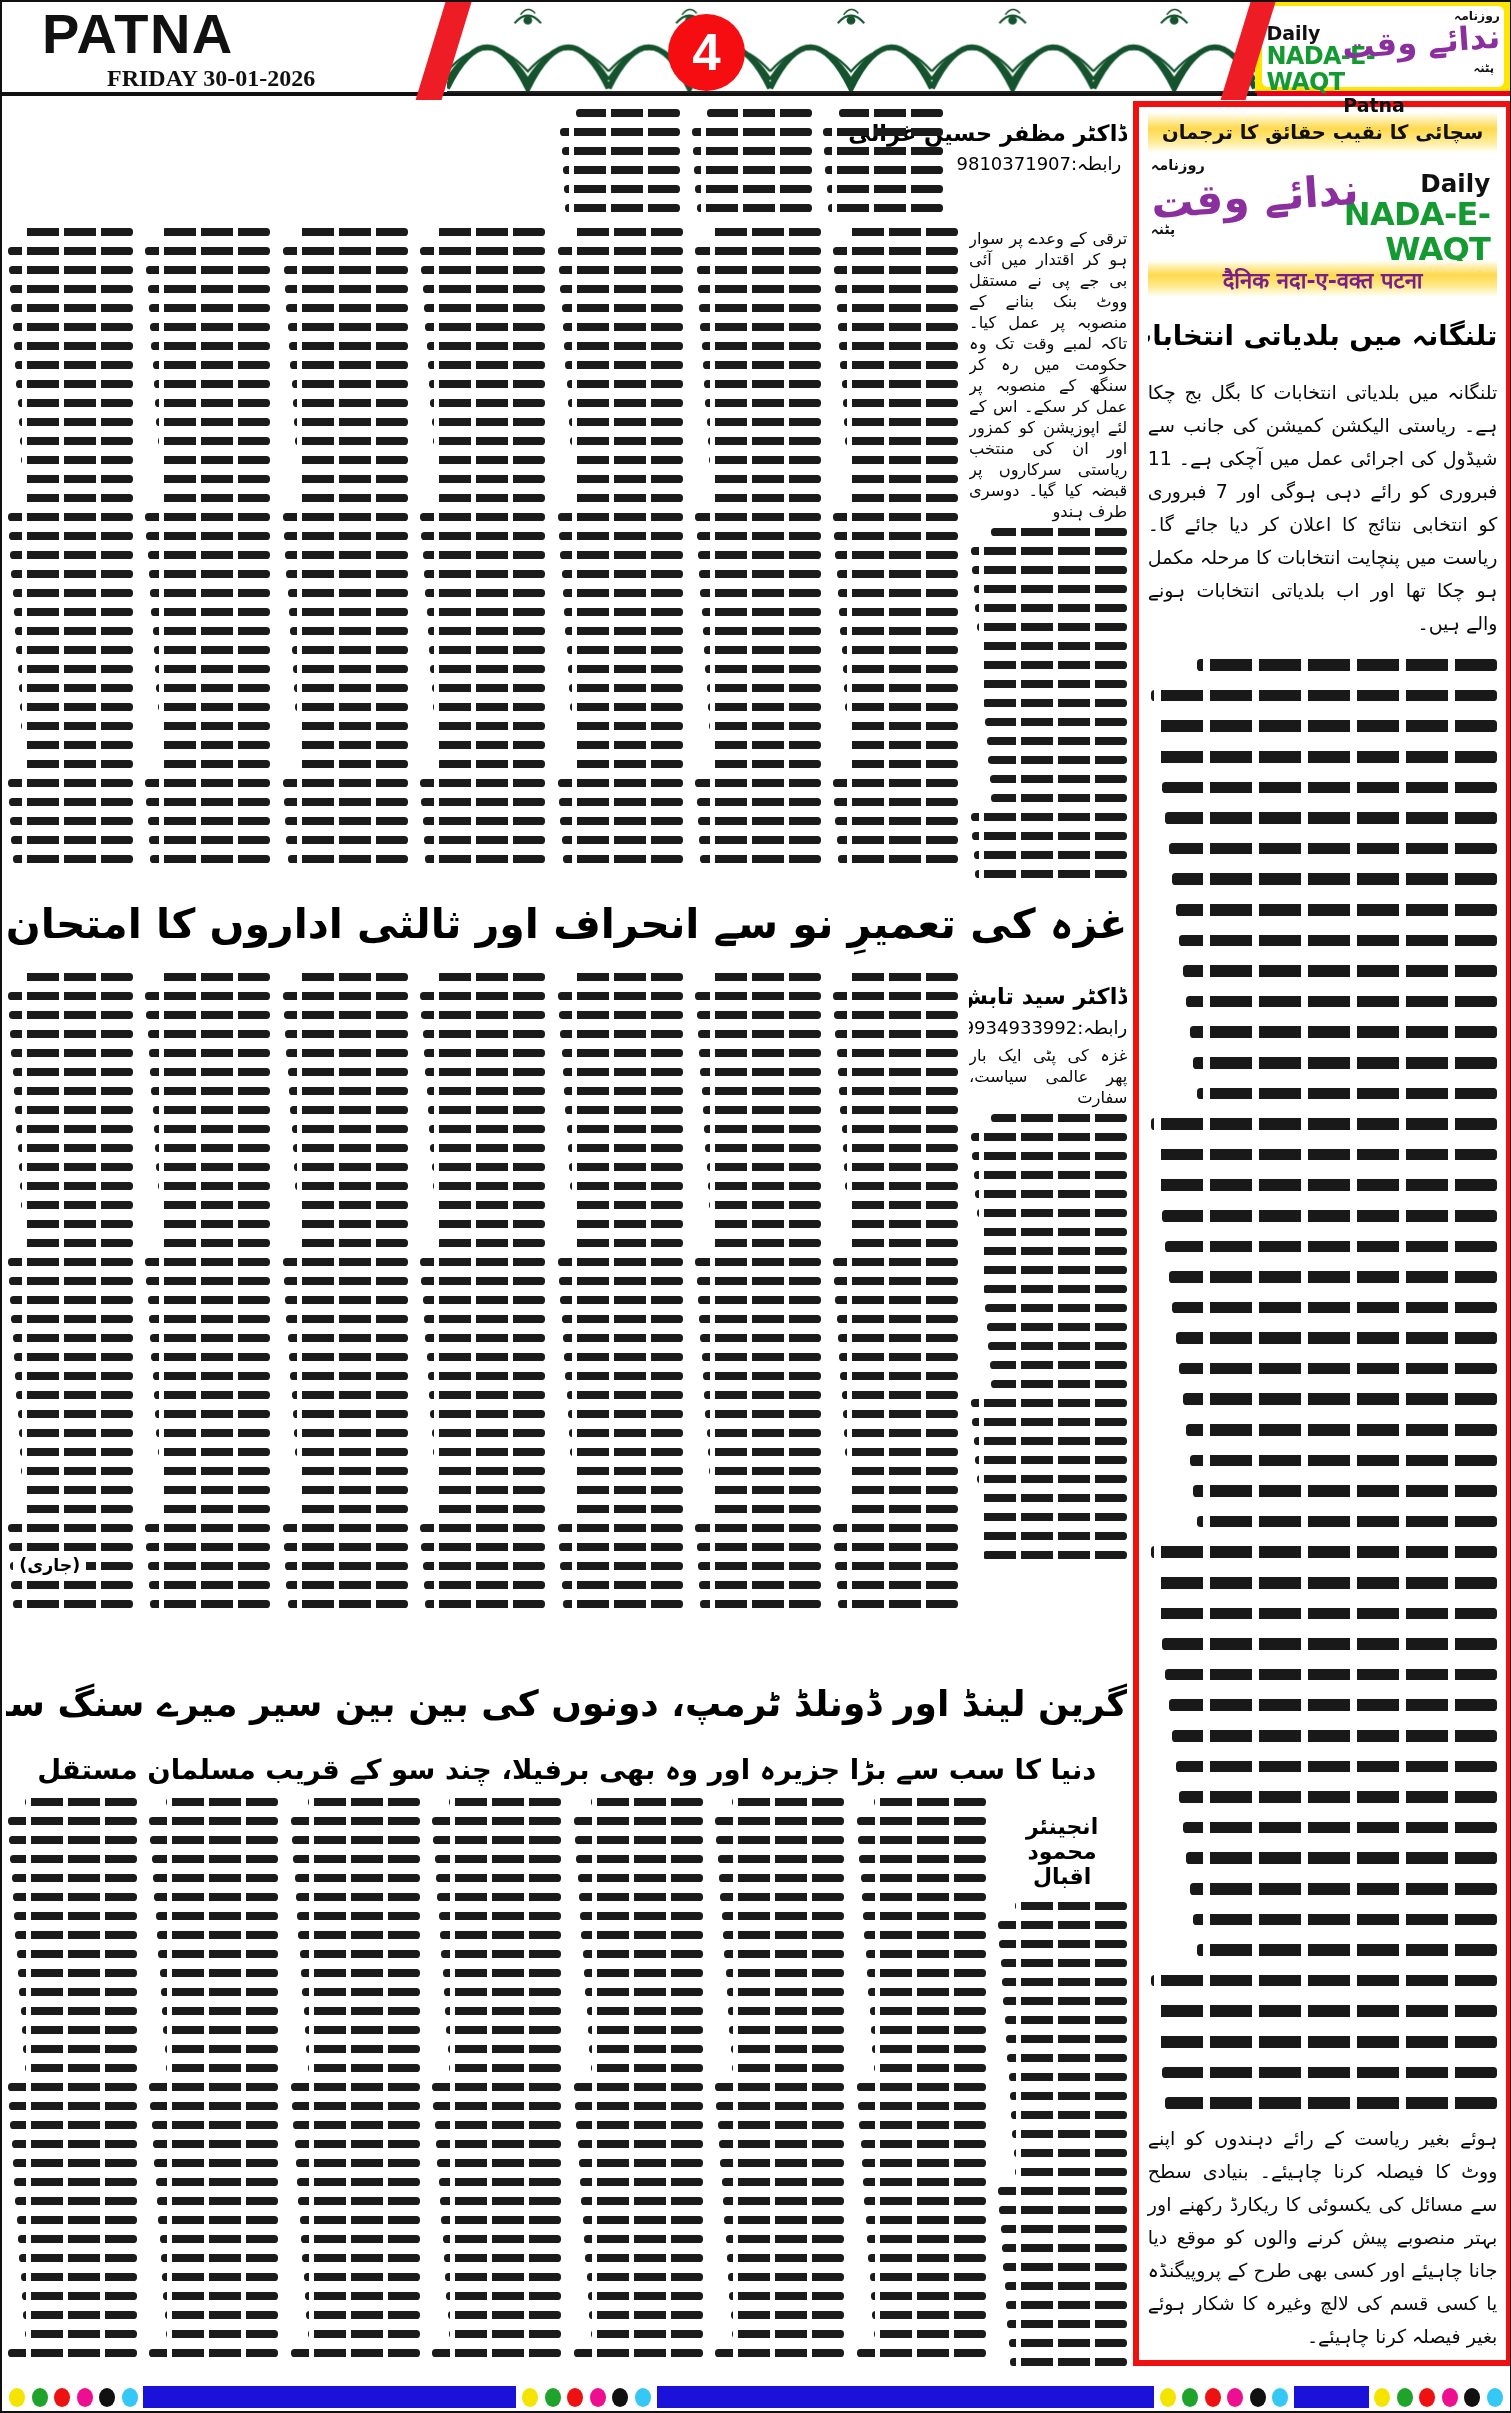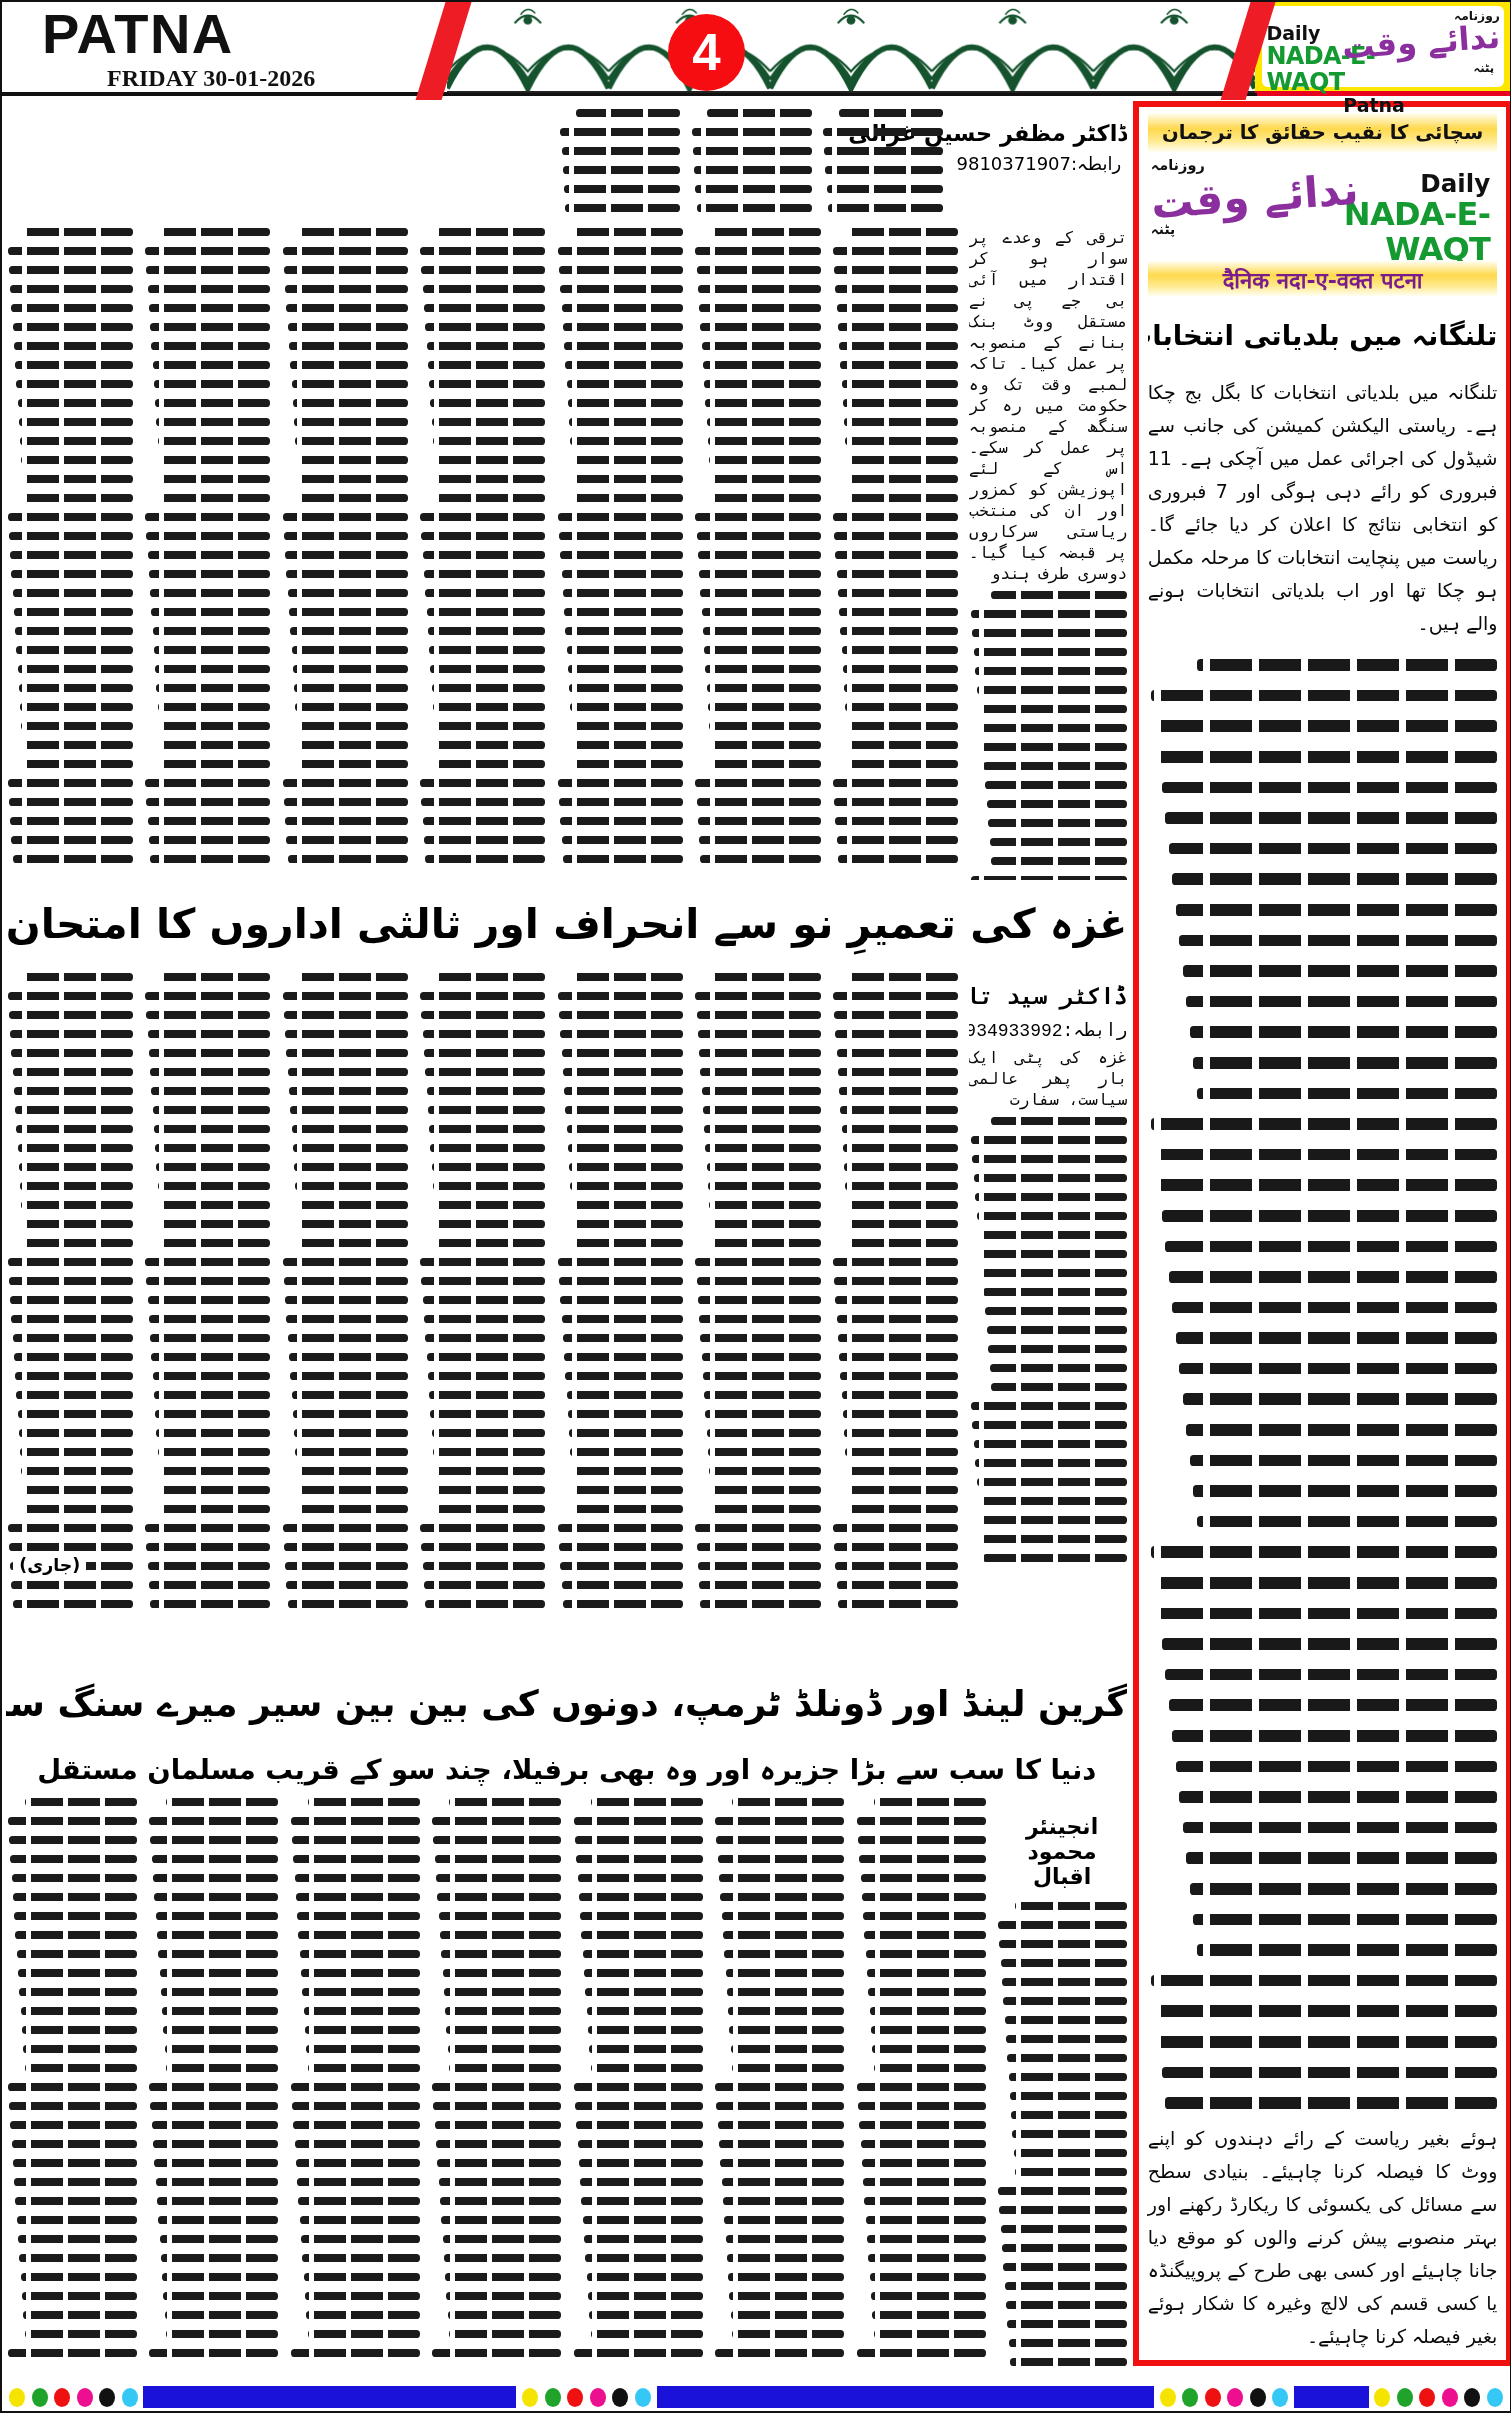--- a/index.html
+++ b/index.html
@@ -67,21 +67,21 @@
   .a1-left .mini-col{ flex:1; overflow:hidden; }
 
   .byline{ font-size:22.4px; font-weight:bold; color:#000; white-space:nowrap; }
   .contact{ font-size:18px; color:#000; margin-top:7.2px; }
 
   .body-cols{ display:flex; flex-direction:row; gap:11px; overflow:hidden; }
   .a1 .body-cols{ height:652px; margin-top:5.8px; }
   .a2 .body-cols{ height:658px; margin-top:4.3px; }
   .a3 .body-cols{ height:571px; margin-top:4.3px; }
   .col{ flex:1; overflow:hidden; }
-  .col-wide{ flex:1.25;font-family:Liberation Mono, monospace; }
+  .col-wide{ flex:1.25; }
 
   .lead-text{ font-size:16.3px; line-height:21px; color:#0a0a0a; text-align:justify; text-align-last:right; margin-bottom:5.8px; }
   .headline-2{ font-size:41px; font-weight:bold; text-align:center; line-height:85px; white-space:nowrap; height:87px; }
   .headline-3{ font-size:36px; font-weight:bold; text-align:center; line-height:81px; white-space:nowrap; height:83px; }
   .subheadline-3{ font-size:27.5px; font-weight:900; text-align:center; line-height:46px; height:48px; white-space:nowrap; }
   .a2-byline-block{ text-align:center; padding:10px 0 7.2px; }
   .a3-author{ text-align:center; font-size:22px; font-weight:bold; padding:16px 0 13px; }
 
   .continued{ position:absolute; left:7.2px; bottom:87px; background:#fff; padding:1.4px 5.8px; font-size:17.4px; font-weight:bold; }
 

